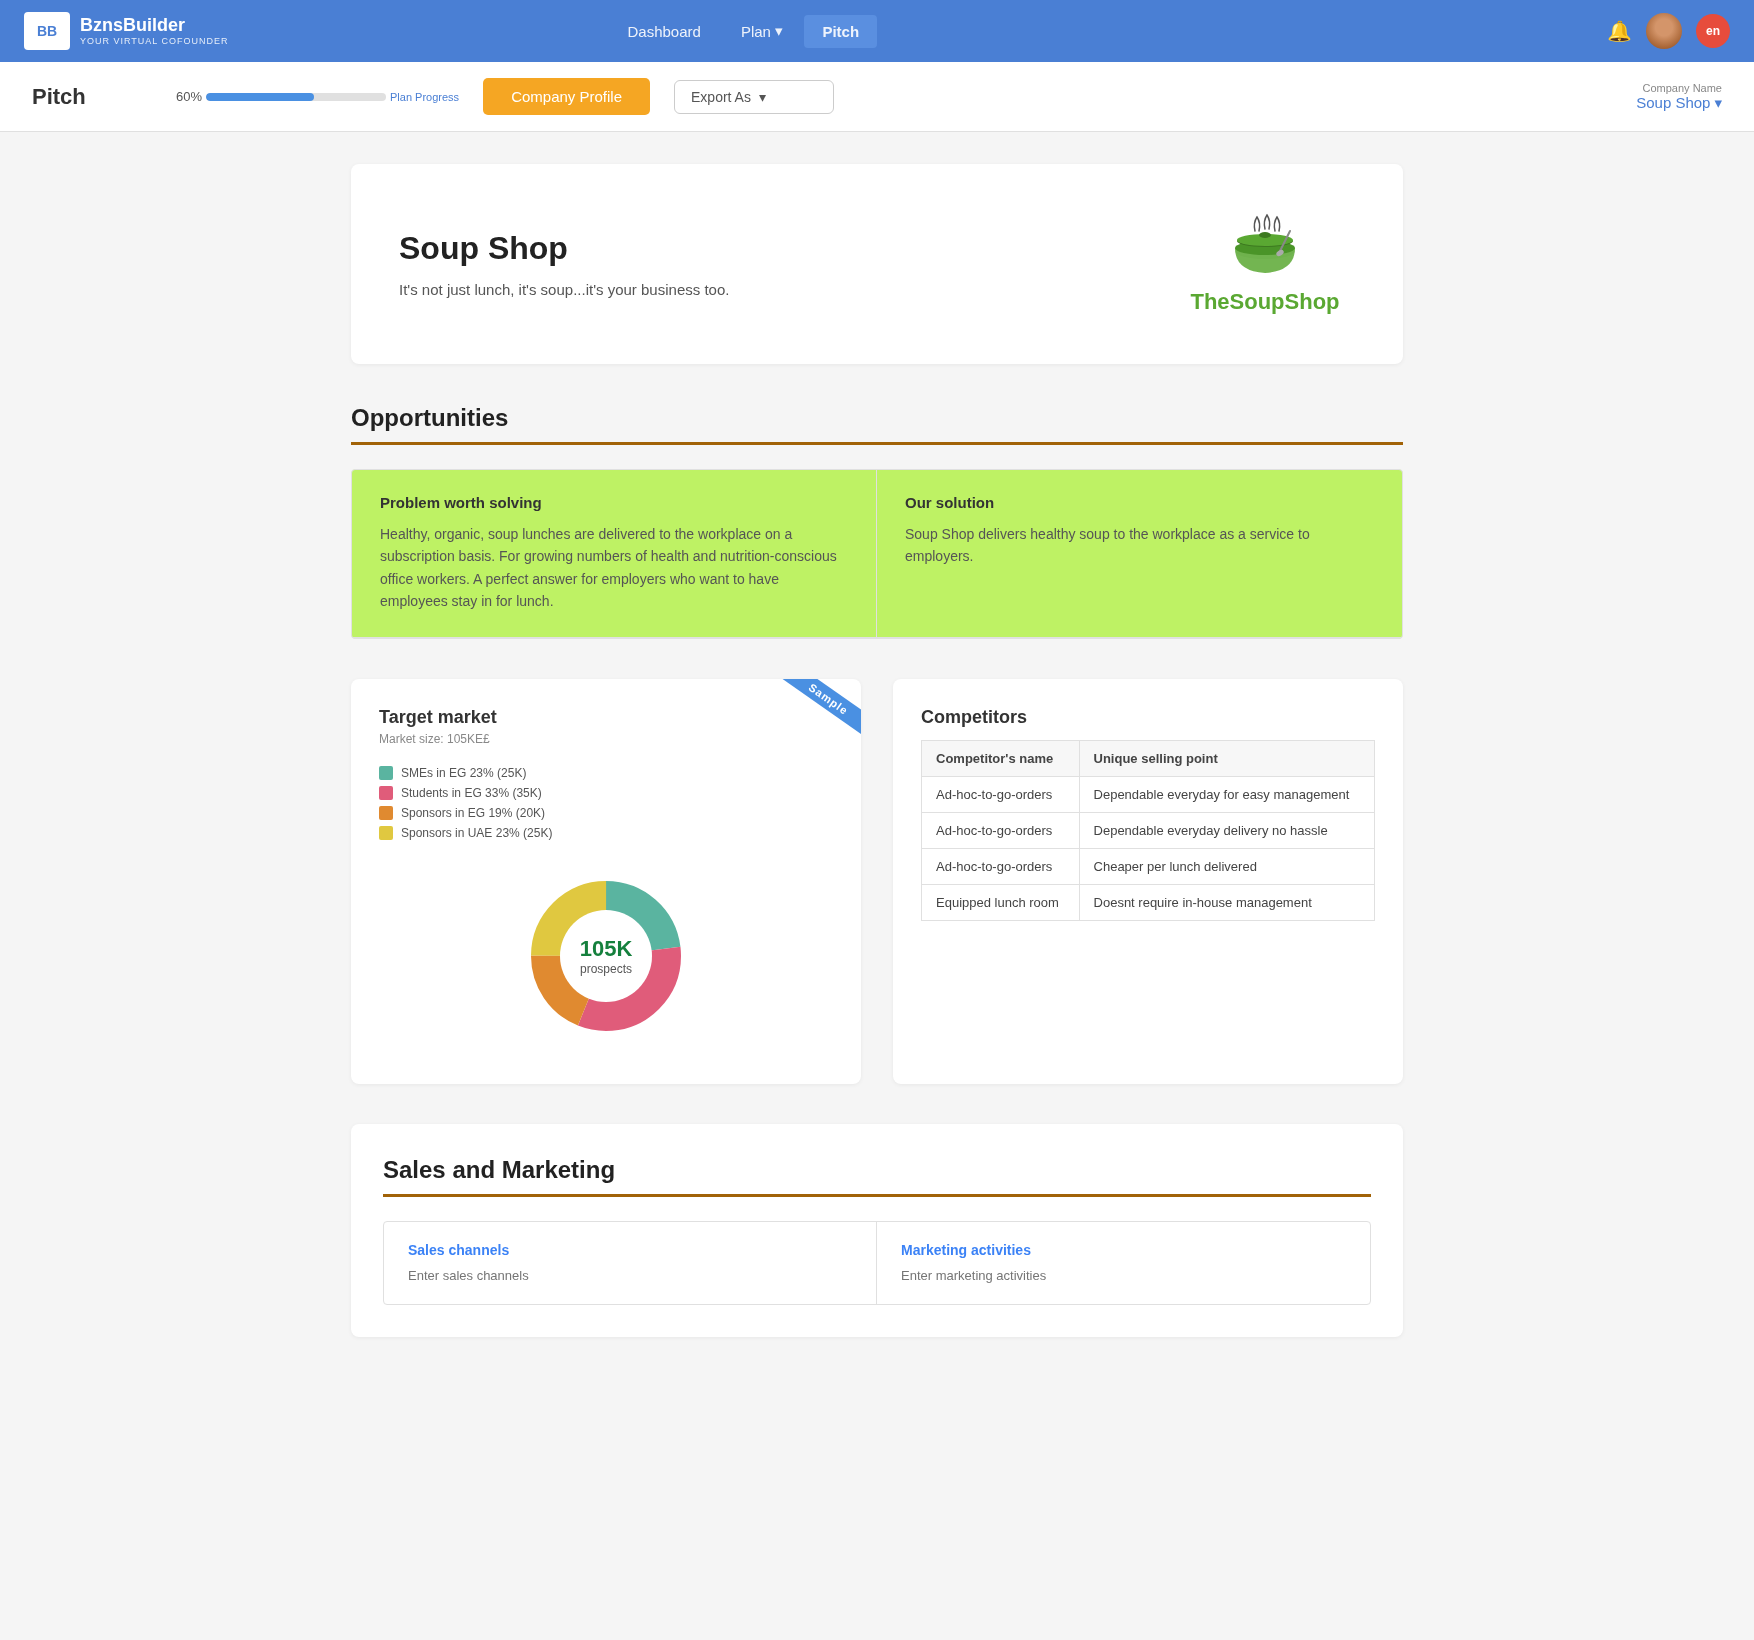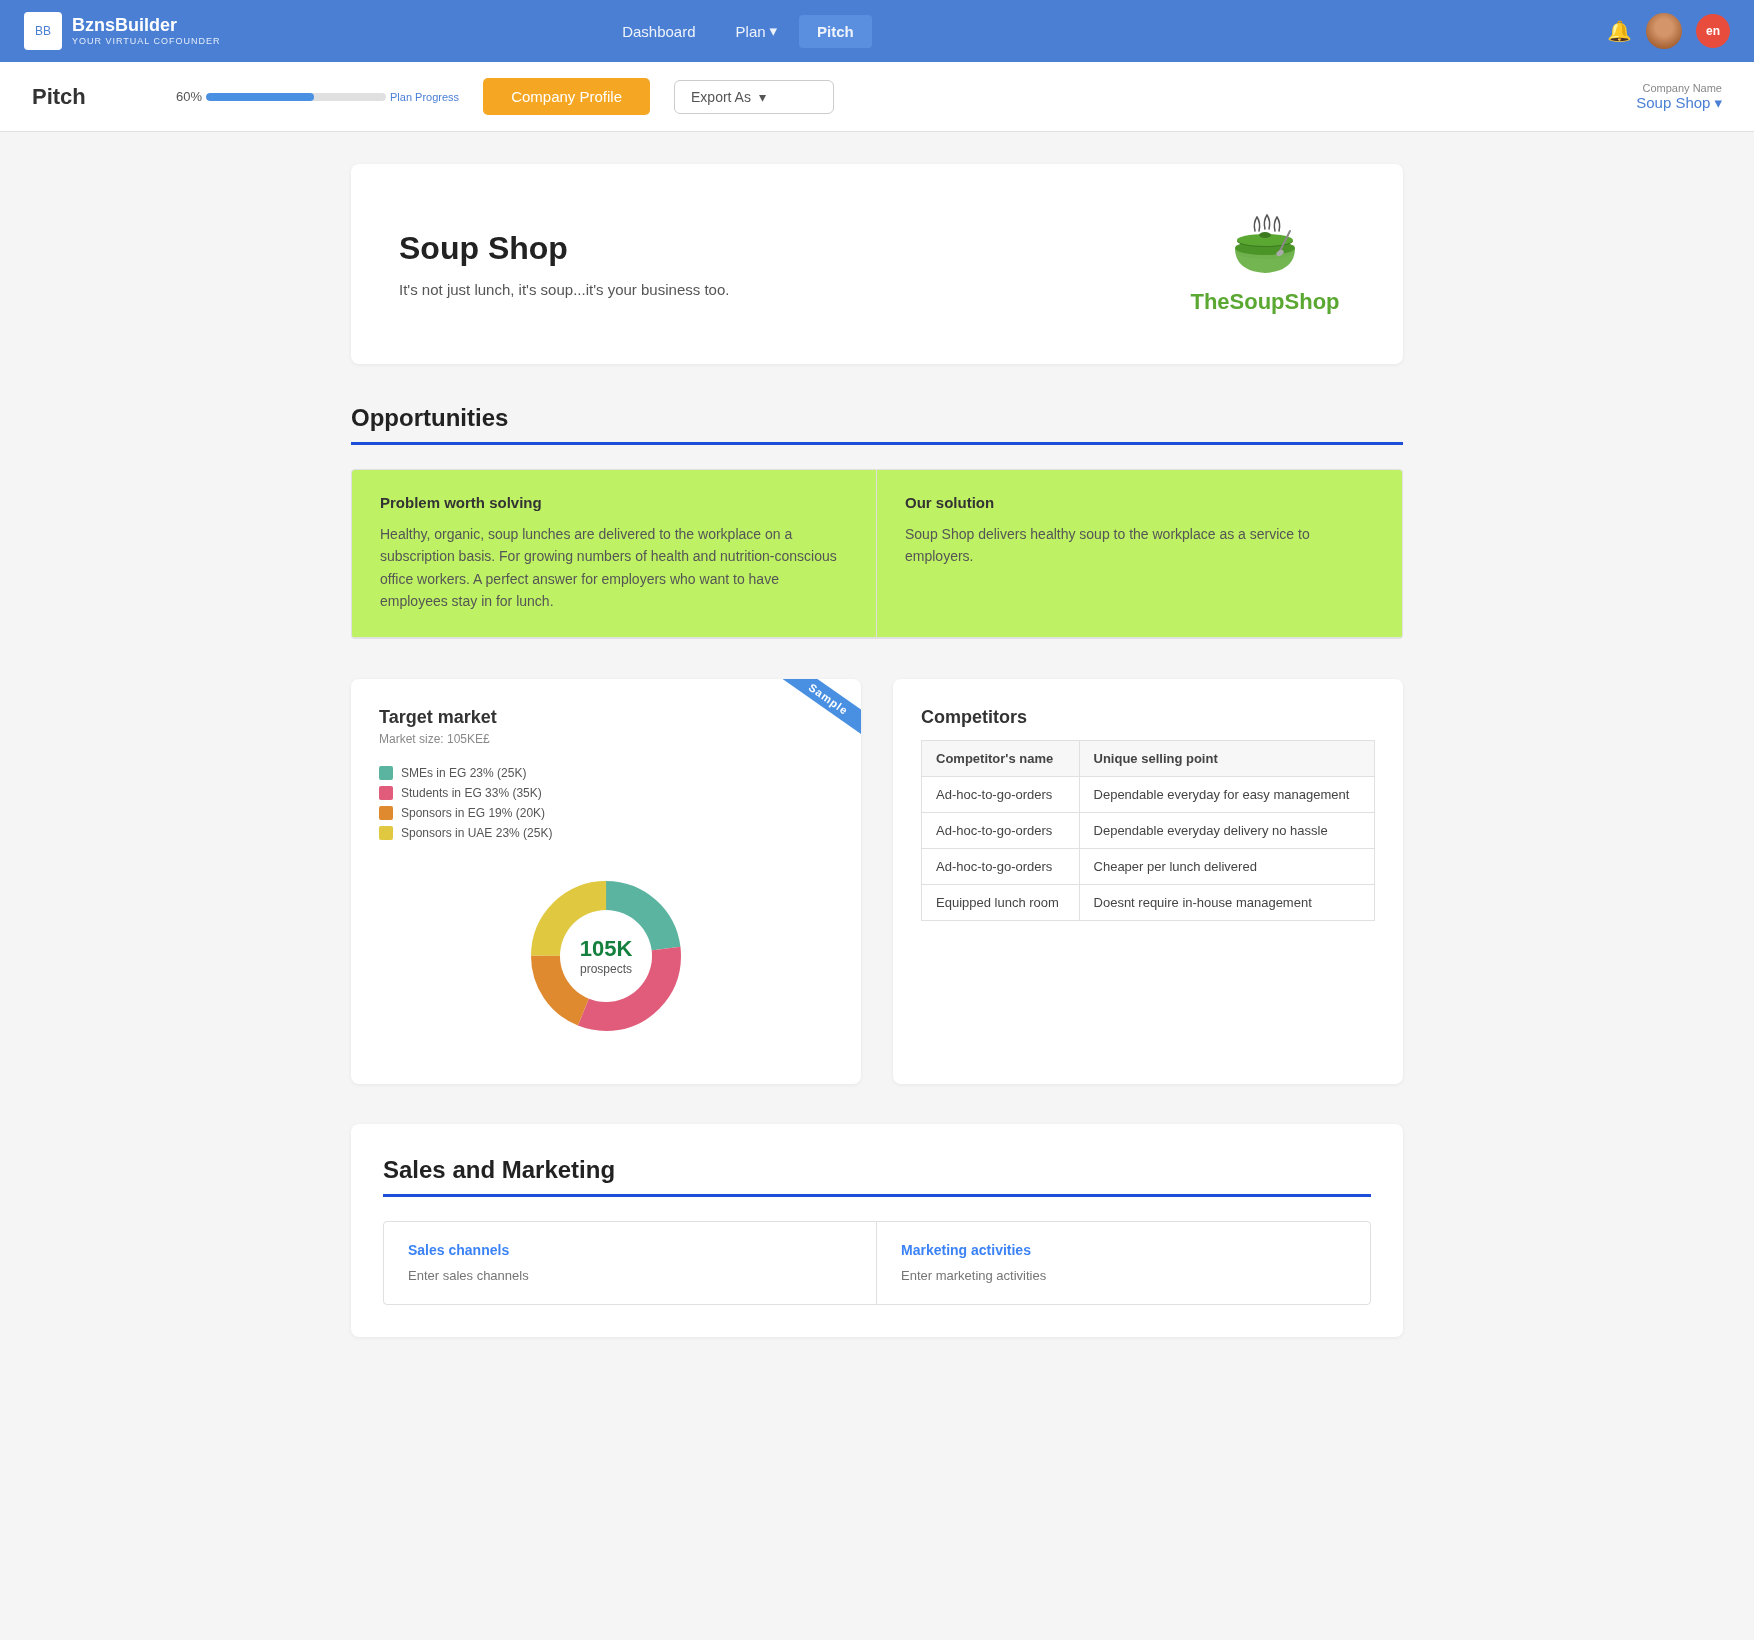--- a/index.html
+++ b/index.html
@@ -17,23 +17,23 @@
     .navbar-brand {
       display: flex;
       align-items: center;
       gap: 10px;
       color: white;
       text-decoration: none;
     }
     .brand-icon {
       background: white;
       color: #4a7fd4;
-      font-weight: normal;
-      font-size: 12px;
-      width: 38px;
+      font-weight: bold;
+      font-size: 14px;
+      width: 46px;
       height: 38px;
       display: flex;
       align-items: center;
       justify-content: center;
       border-radius: 4px;
       flex-shrink: 0;
     }
     .brand-text { color: white; font-size: 18px; font-weight: bold; line-height: 1.1; }
     .brand-sub { font-size: 9px; font-weight: normal; letter-spacing: 1px; opacity: 0.85; }
     .navbar-nav {
@@ -225,21 +225,21 @@
       color: #222;
     }
     .logo-text span { color: #5aa832; }
 
     
     .section-title {
       font-size: 24px;
       font-weight: 700;
       color: #222;
       padding-bottom: 10px;
-      border-bottom: 3px solid #1d4ed8;
+      border-bottom: 3px solid #a16207;
       margin-bottom: 24px;
     }
 
     
     .opportunities-grid {
       display: grid;
       grid-template-columns: 1fr 1fr;
       border: 1px solid #e0e0e0;
       border-radius: 4px;
       margin-bottom: 40px;

